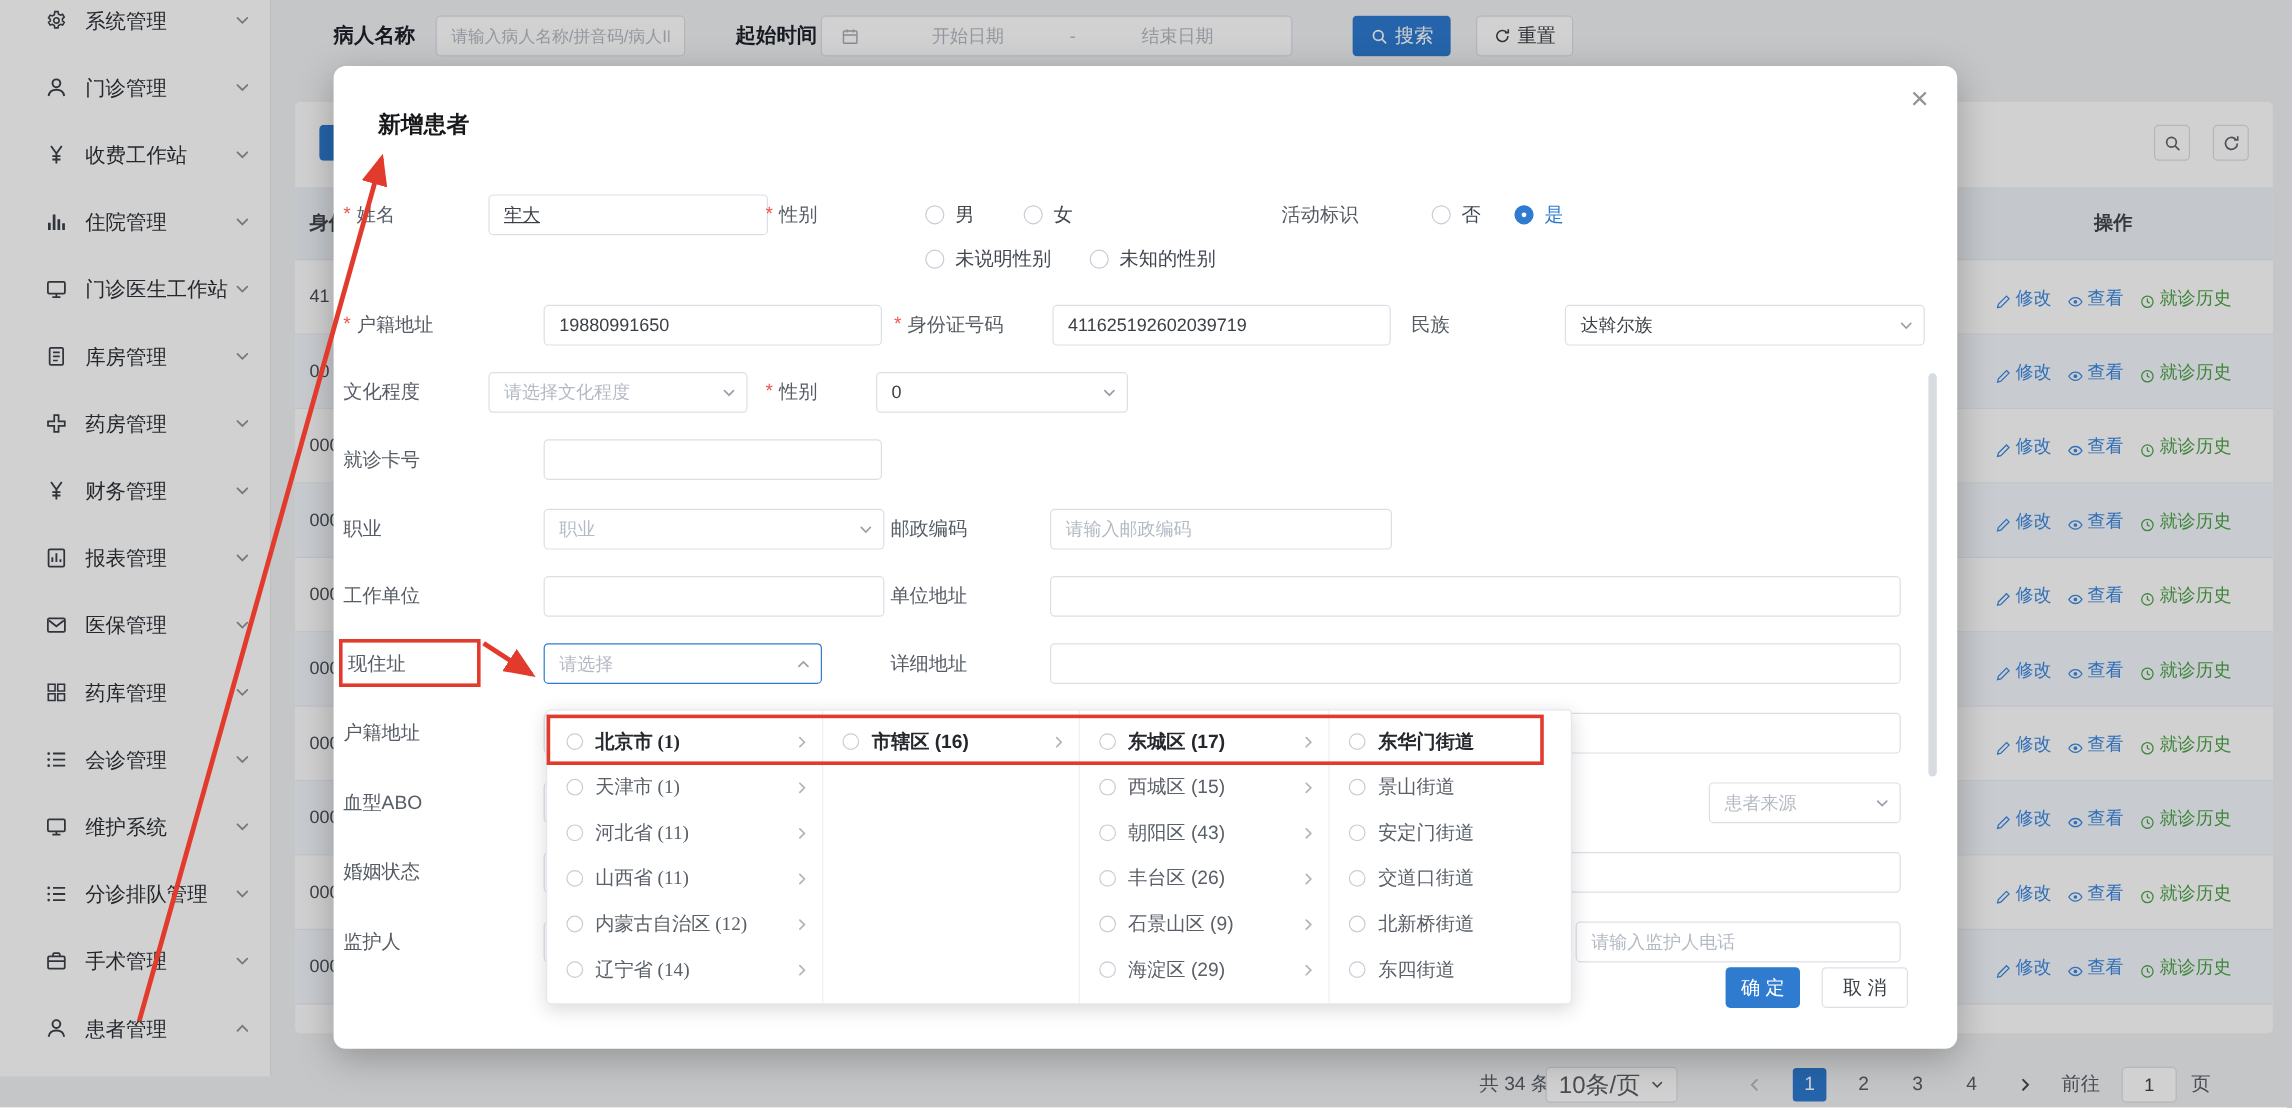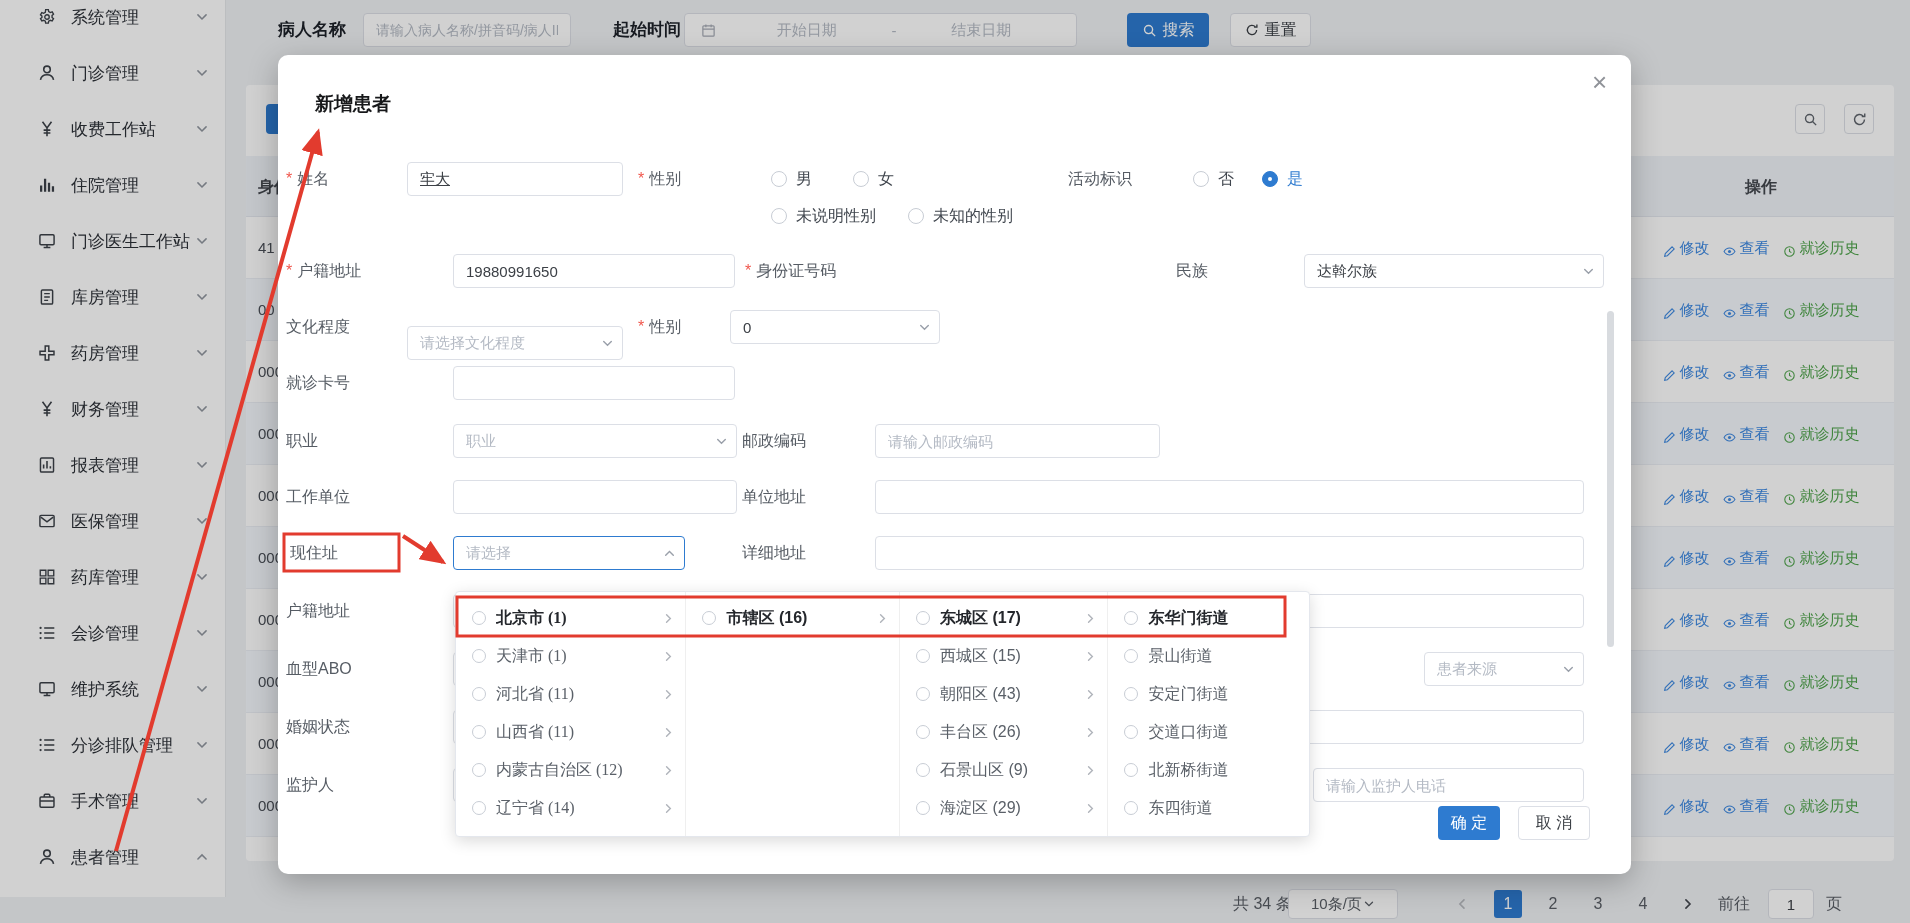--- a/index.html
+++ b/index.html
@@ -33,21 +33,21 @@
   .thead .hop{position:absolute;left:1395px;width:240px;text-align:center;line-height:61px}
   .trow{position:absolute;left:246px;width:1648px;height:62px;background:#fff;border-bottom:1px solid #ebeef5}
   .trow.alt{background:#f4f8fd}
   .tid{position:absolute;left:12px;line-height:62px;font-size:15px;color:#4a4f57}
   .ops{position:absolute;left:1395px;width:240px;height:62px;display:flex;align-items:center;justify-content:center;gap:13px}
   .op{display:flex;align-items:flex-end;gap:4px;font-size:15px;cursor:pointer;text-decoration:none;white-space:nowrap}
   .op.blue{color:#3e89e1}
   .op.green{color:#4ea34a}
   
   .pg-text{position:absolute;font-size:16px;color:#5a5f66;line-height:30px;top:889px}
-  .pg-sel{position:absolute;left:1288px;top:889px;width:110px;height:30px;background:#fff;border:1px solid #dcdfe6;border-radius:4px;display:flex;align-items:center;justify-content:space-between;padding:0 22px;font-size:15px;color:#5a5f66;cursor:pointer}
+  .pg-sel{position:absolute;left:1288px;top:889px;width:110px;height:30px;background:#fff;border:1px solid #dcdfe6;border-radius:4px;display:flex;align-items:center;justify-content:space-between;padding:0 10px;font-size:20px;color:#5a5f66;cursor:pointer}
   .pg-arrow{position:absolute;top:889px;width:28px;height:30px;display:flex;align-items:center;justify-content:center;cursor:pointer}
   .pg-num{position:absolute;top:890px;width:28px;height:28px;border-radius:3px;display:flex;align-items:center;justify-content:center;font-size:16px;color:#5a5f66;cursor:pointer}
   .pg-num.active{background:#2e7bd0;color:#fff}
   .pg-goto{position:absolute;left:1768px;top:889px;width:46px;height:30px;border:1px solid #dcdfe6;border-radius:4px;background:#fff;text-align:center;font-size:15px;color:#3c4046;outline:none}
   
   .overlay{position:absolute;inset:0;background:rgba(0,0,0,.18);z-index:40}
   .modal{position:absolute;left:278px;top:55px;width:1353px;height:819px;background:#fff;border-radius:10px;box-shadow:0 8px 30px rgba(0,0,0,.25);z-index:60}
   .m-title{position:absolute;left:37px;top:36px;font-size:19px;font-weight:bold;color:#17181a}
   .m-close{position:absolute;left:1314px;top:14px;font-size:26px;color:#909399;cursor:pointer;line-height:1}
   .flabel{position:absolute;height:34px;display:flex;align-items:center;font-size:16px;color:#565c64;white-space:nowrap}
@@ -718,21 +718,21 @@
 <div class="overlay"></div>
 
 <div class="modal">
   <div class="m-title">新增患者</div>
   <div class="m-close">×</div>
 
   <div class="flabel" style="left:8px;top:107px">
       <span class="star">*</span>
       <span>姓名</span>
     </div>
-  <input class="tin" style="left: 129px; top: 107px; width: 216px; text-decoration: underline;" value="牢大">
+  <input class="tin" style="left: 129px; top: 107px; width: 233px; text-decoration: underline;" value="牢大">
   <div class="flabel" style="left:360px;top:107px">
       <span class="star">*</span>
       <span>性别</span>
     </div>
   <div class="ritem" style="left:493px;top:107px">
       <span class="radio"></span>
       <span class="txt">男</span>
     </div>
   <div class="ritem" style="left:575px;top:107px">
       <span class="radio"></span>
@@ -760,36 +760,37 @@
 
   <div class="flabel" style="left:8px;top:199px">
       <span class="star">*</span>
       <span>户籍地址</span>
     </div>
   <input class="tin" style="left: 175px; top: 199px; width: 282px;" value="19880991650">
   <div class="flabel" style="left:467px;top:199px">
       <span class="star">*</span>
       <span>身份证号码</span>
     </div>
+  <input class="tin" style="left: 599px; top: 199px; width: 282px;" value="411625192602039719">
   <div class="flabel" style="left:898px;top:199px">
       <span>民族</span>
     </div>
   <div class="seld" style="left:1026px;top:199px;width:300px">
     <span class="val">达斡尔族</span>
     <span class="chev">
         <svg viewBox="0 0 12 12" width="13" height="13">
           <path d="M2.5 4.2L6 7.7l3.5-3.5" fill="none" stroke="currentColor" stroke-width="1.3" stroke-linecap="round"></path>
         </svg>
       </span>
   </div>
 
   <div class="flabel" style="left:8px;top:255px">
       <span>文化程度</span>
     </div>
-  <div class="seld" style="left:129px;top:271px;width:216px">
+  <div class="seld" style="left:129px;top:255px;width:216px">
     <span class="ph">请选择文化程度</span>
     <span class="chev">
         <svg viewBox="0 0 12 12" width="13" height="13">
           <path d="M2.5 4.2L6 7.7l3.5-3.5" fill="none" stroke="currentColor" stroke-width="1.3" stroke-linecap="round"></path>
         </svg>
       </span>
   </div>
   <div class="flabel" style="left:360px;top:255px">
       <span class="star">*</span>
       <span>性别</span>

